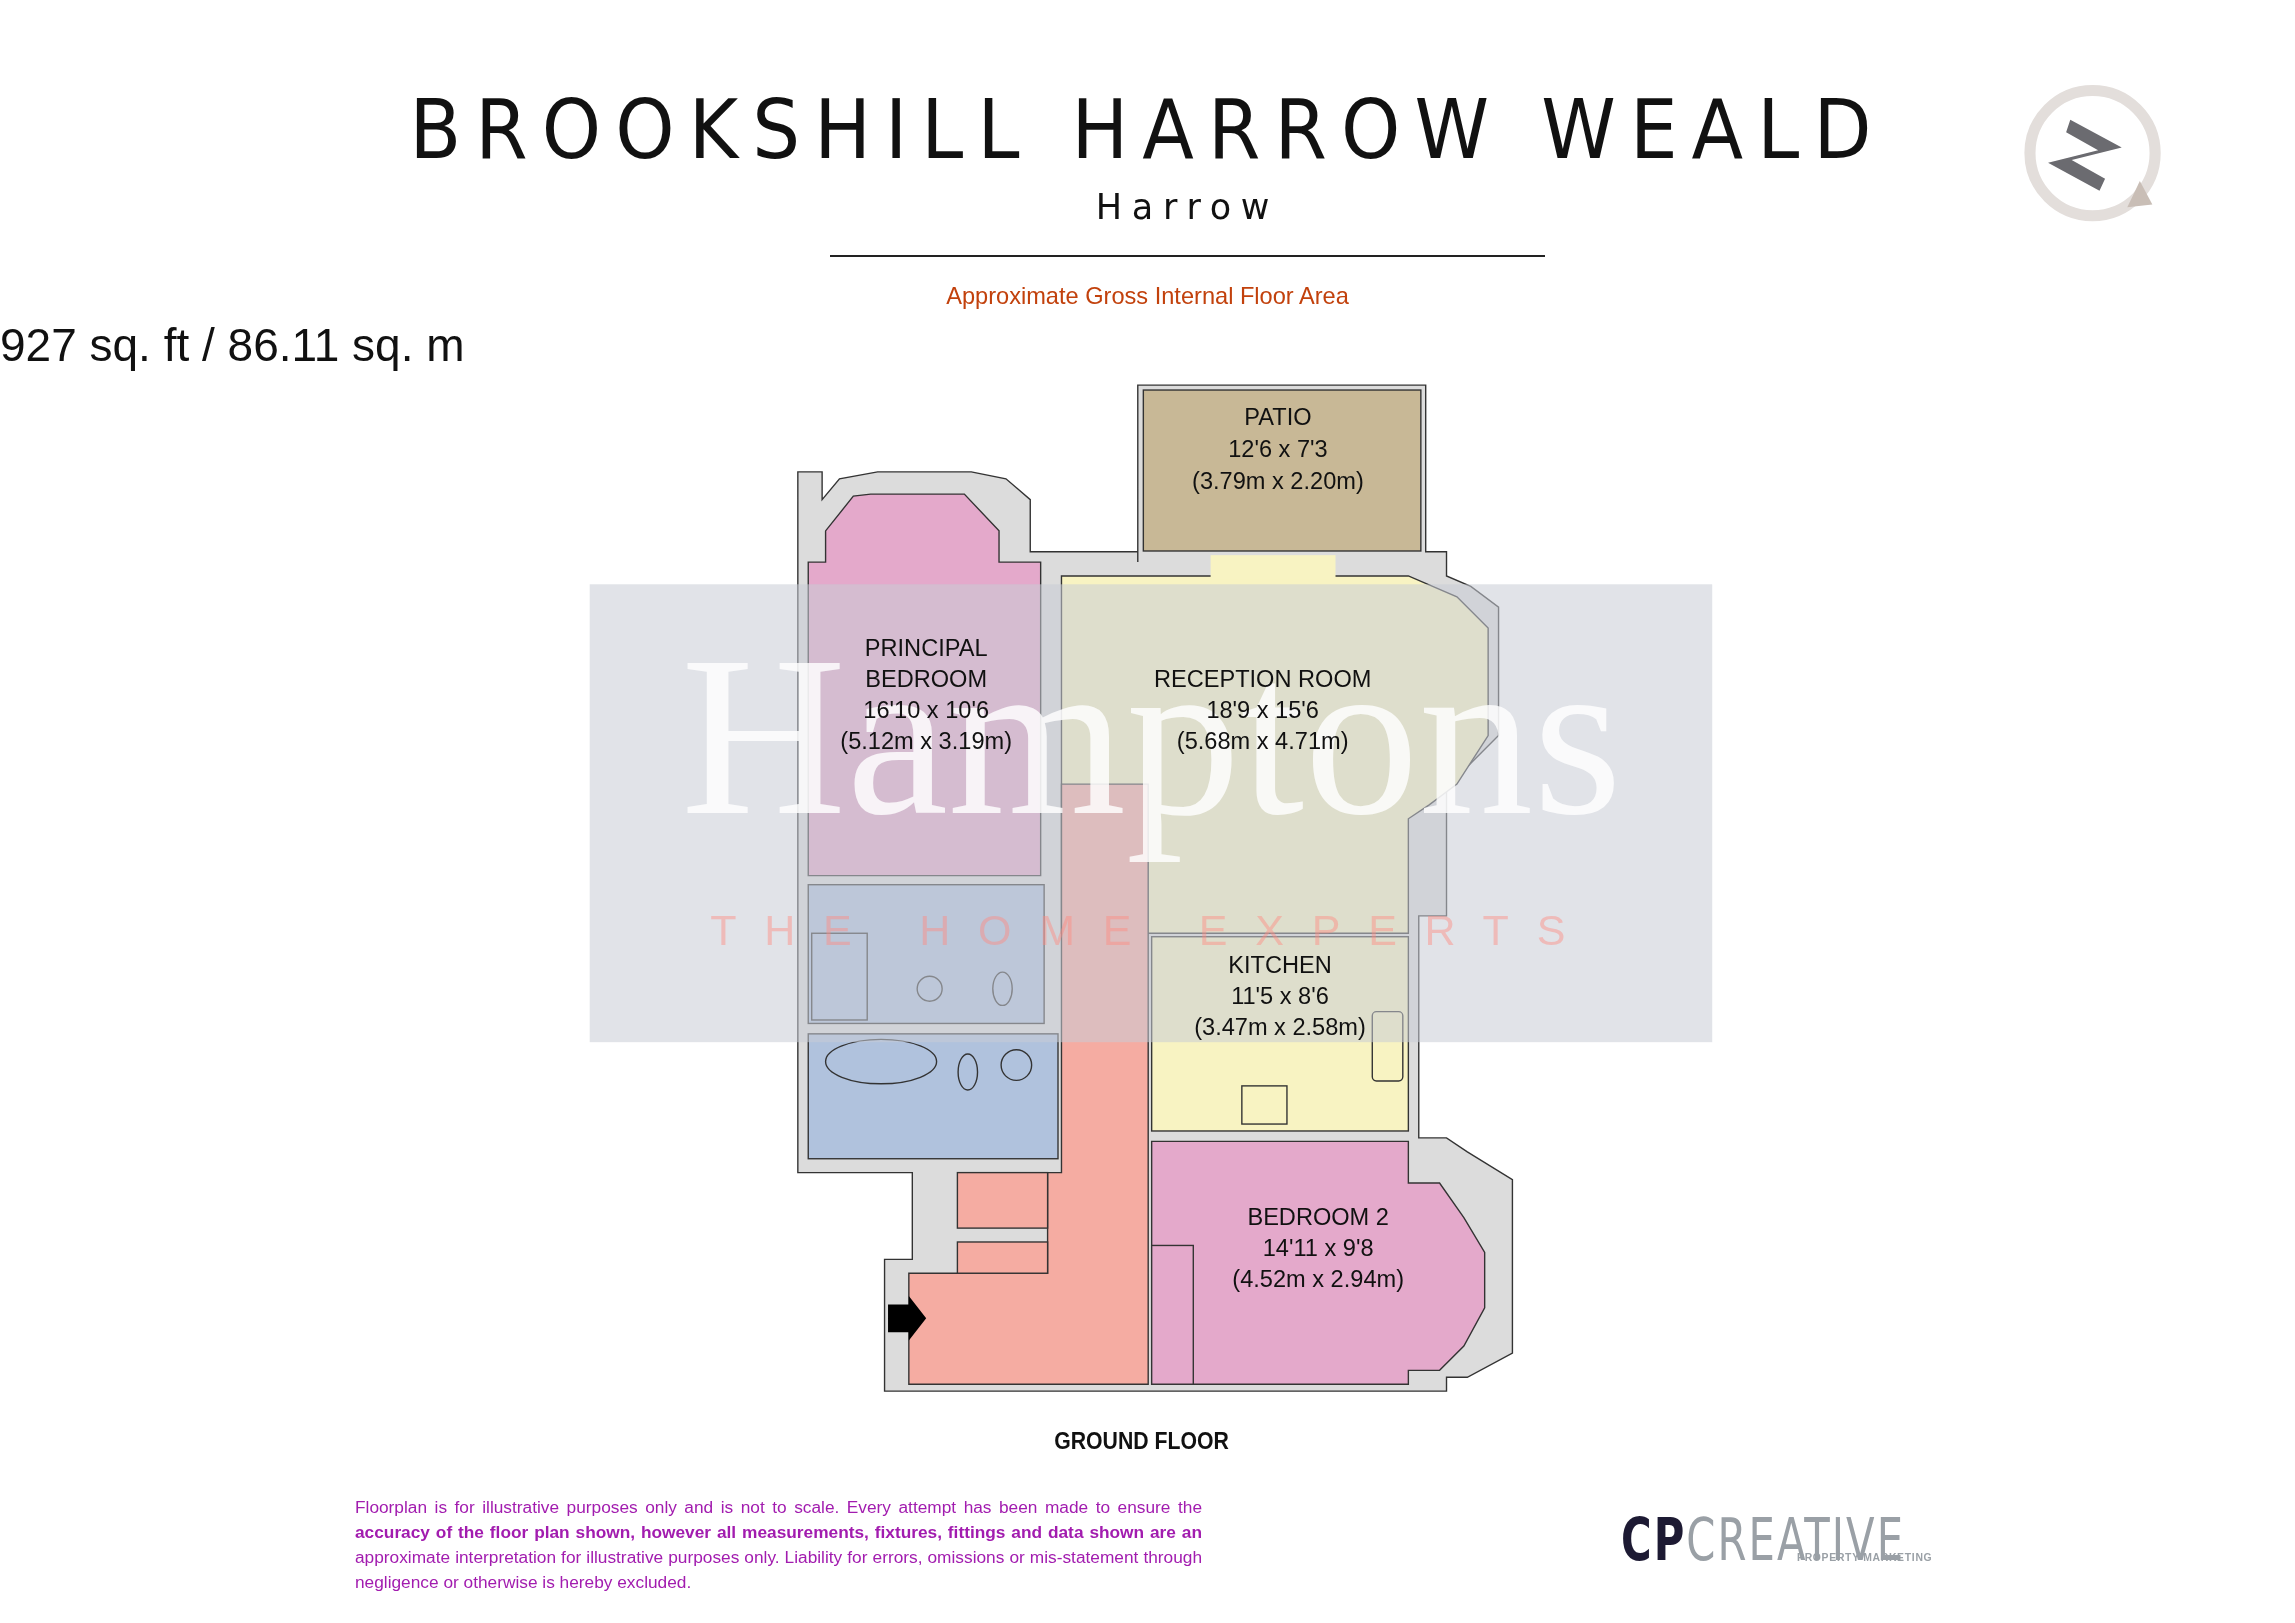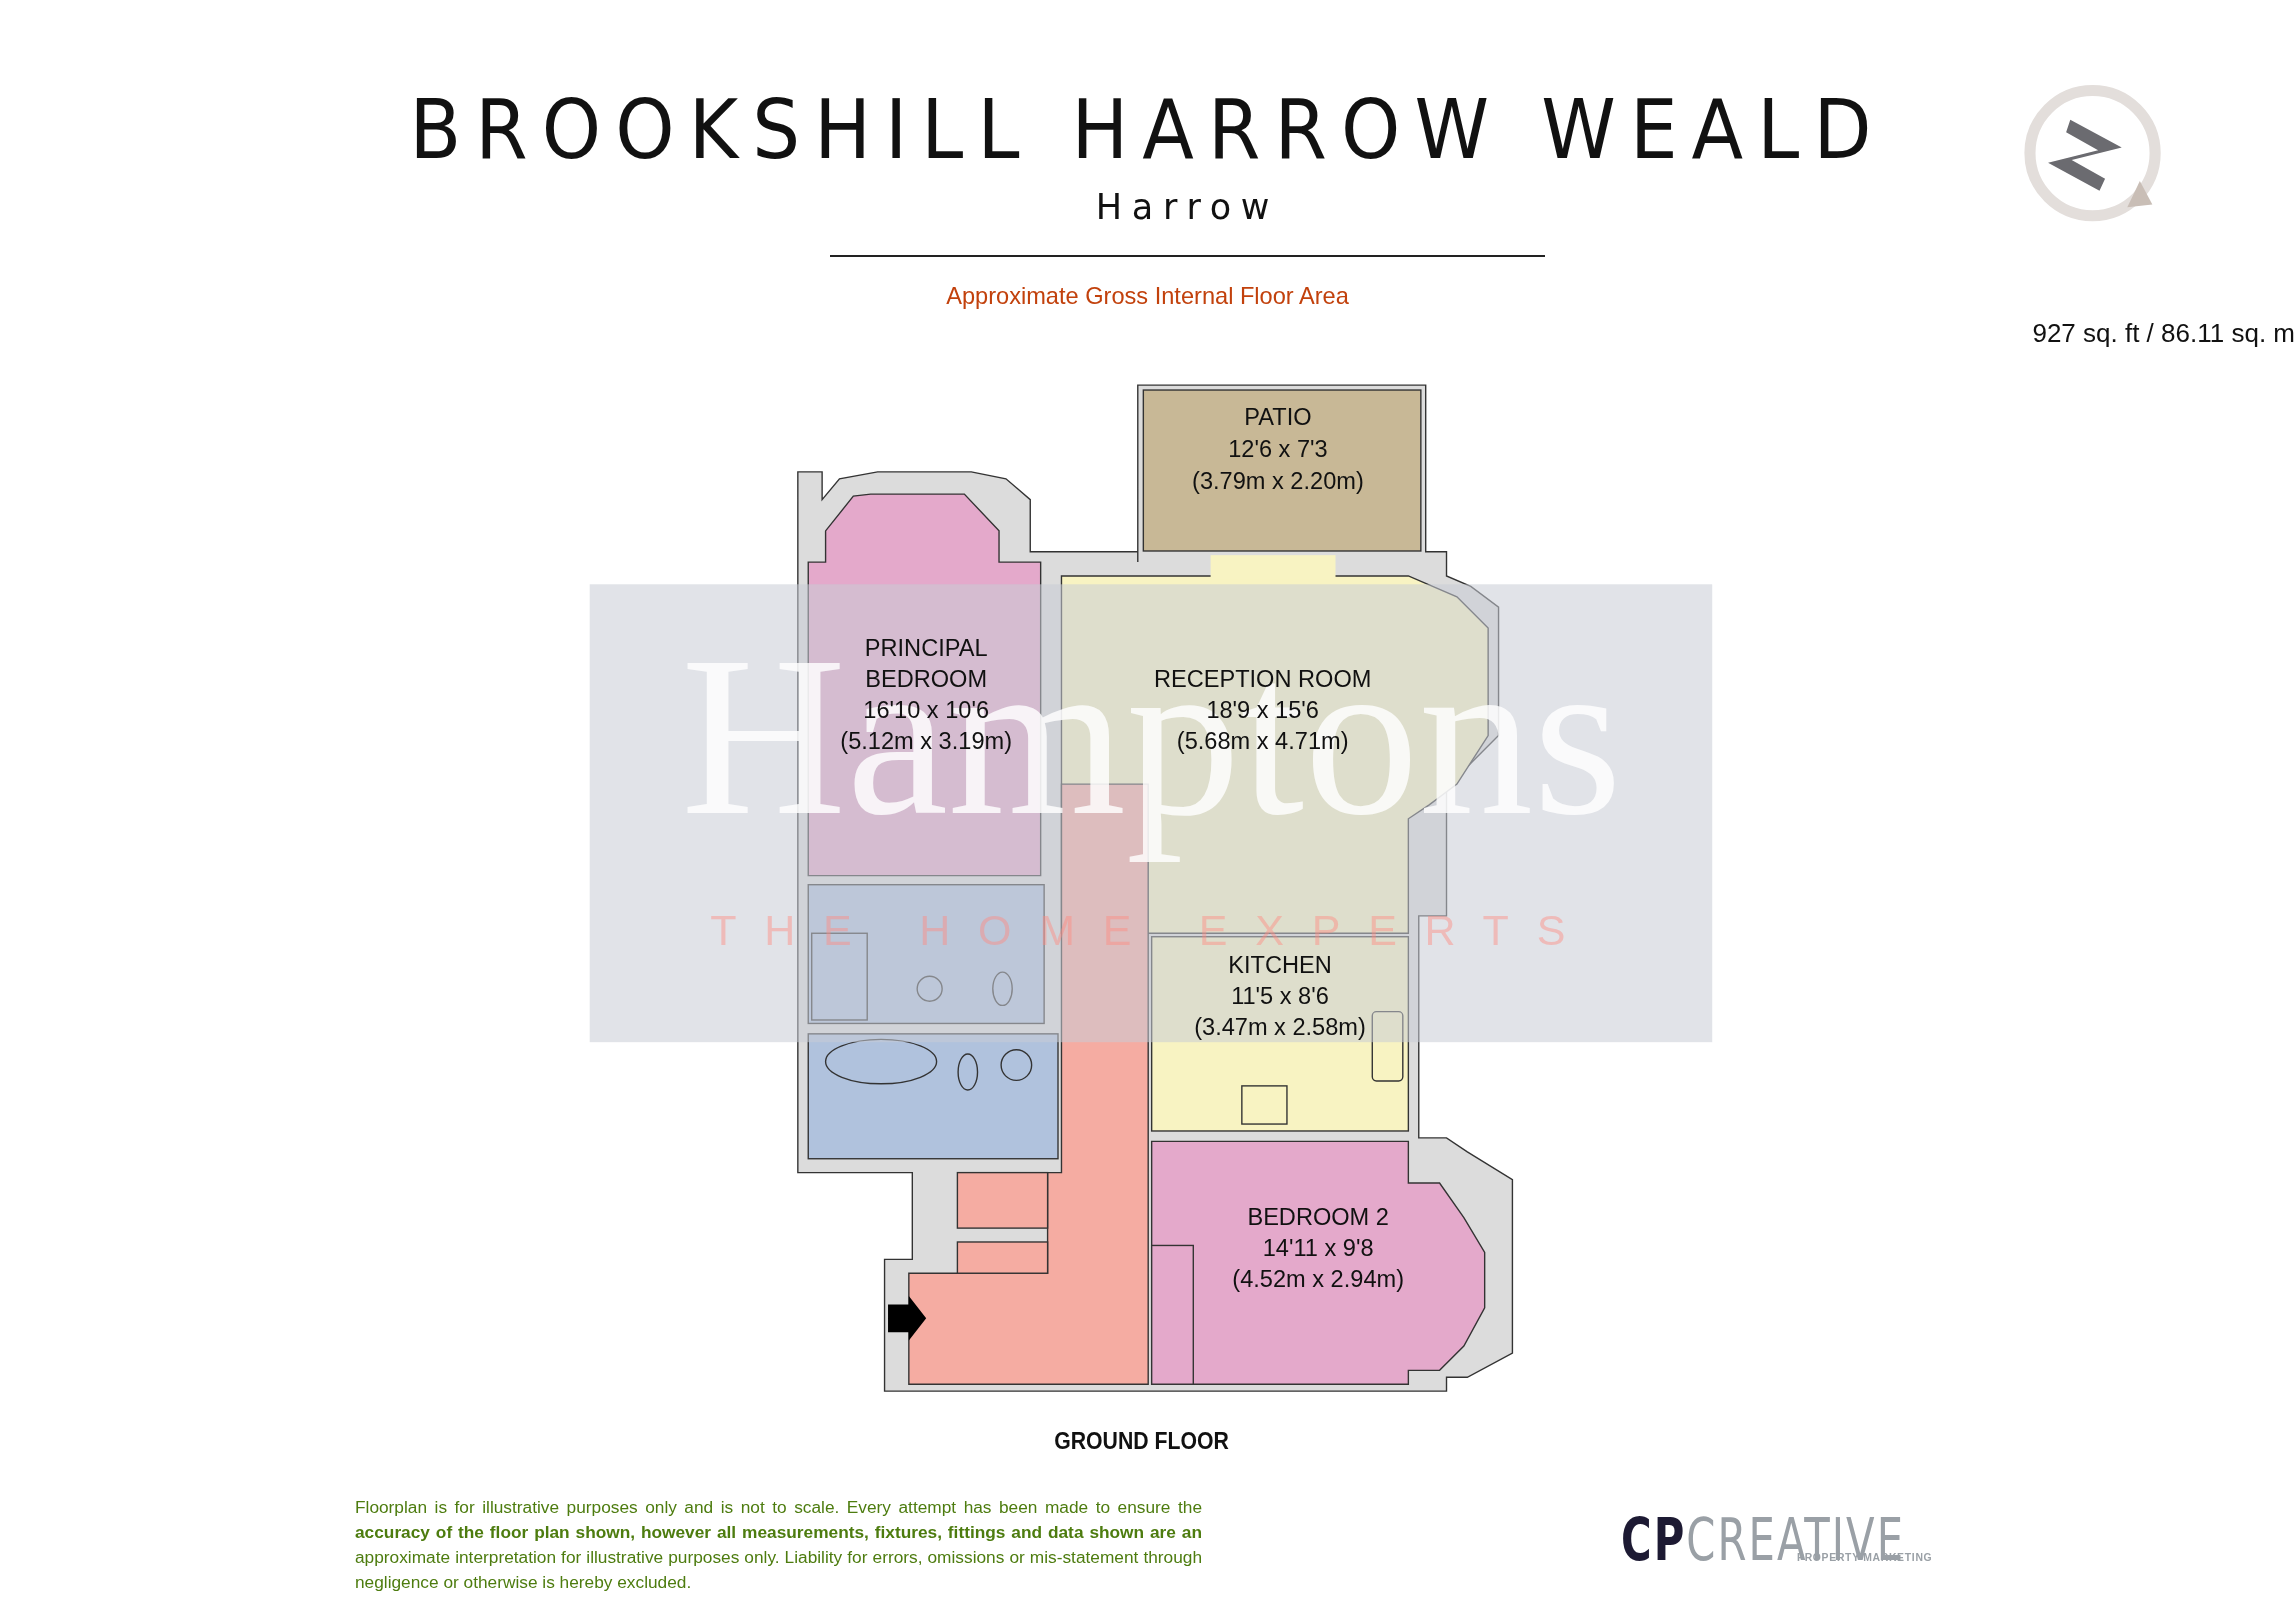--- a/index.html
+++ b/index.html
@@ -1,27 +1,27 @@
 <!DOCTYPE html>
 <html style="font-size:11px"><head>
 <meta charset="utf-8">
 <style>
   html,body{margin:0;padding:0;background:#ffffff;}
   body{width:2295px;height:1623px;position:relative;overflow:hidden;font-family:"Liberation Sans",sans-serif;}
   .title{position:absolute;left:0;width:2295px;top:82px;text-align:center;font-family:"DejaVu Sans",sans-serif;font-size:82px;letter-spacing:15.3px;color:#111;font-weight:400;transform:scaleX(0.92);}
   .subtitle{position:absolute;left:0;width:2295px;top:187px;text-align:center;font-family:"DejaVu Sans",sans-serif;font-size:35px;letter-spacing:9.7px;color:#111;padding-left:40px;}
   .rule{position:absolute;left:830px;top:255px;width:715px;height:2.1px;background:#222;}
   .area-label{position:absolute;left:0;width:2295px;top:283px;text-align:center;font-size:23.6px;color:#c2410c;letter-spacing:0px;}
-  .area-value{position:absolute;left:0;width:2295px;top:318px;text-align:right;font-size:26px;color:#111;}
+  .area-value{position:absolute;left:0;width:2295px;top:318px;text-align:left;font-size:46px;color:#111;}
   .plan{position:absolute;left:0;top:0;}
   .rlabel{font-family:"Liberation Sans",sans-serif;font-size:34px;fill:#111;text-anchor:middle;}
   .wm{font-family:"Liberation Serif",serif;font-size:330px;fill:#ffffff;fill-opacity:0.82;text-anchor:middle;}
   .wm2{font-family:"Liberation Sans",sans-serif;font-size:62px;fill:#ff8a80;fill-opacity:0.45;text-anchor:middle;letter-spacing:40px;}
   .floor-label{position:absolute;left:1027px;width:229px;top:1428px;text-align:center;font-size:23.6px;font-weight:700;color:#111;transform:scaleX(0.9);}
-  .disclaimer{position:absolute;left:355px;top:1495px;width:847px;font-size:17.3px;line-height:25px;color:#4d7c0f;text-align:justify;}
+  .disclaimer{position:absolute;left:355px;top:1495px;width:847px;font-size:17.3px;line-height:25px;color:#a21caf;text-align:justify;}
   .disclaimer b{font-weight:700;}
   .cp-logo{position:absolute;left:1621px;top:1506px;font-family:"DejaVu Sans",sans-serif;font-size:58px;font-weight:700;letter-spacing:2.8px;transform:scaleX(0.72);transform-origin:left top;white-space:nowrap;}
   .cp-logo .cp{color:#1d1a33;}
   .cp-logo .cr{color:#9aa0a6;font-weight:400;}
   .cp-tag{position:absolute;left:1797px;top:1552px;font-size:10.4px;font-weight:700;color:#9aa0a6;letter-spacing:0.7px;}
   .compass{position:absolute;left:2016px;top:78px;width:167px;height:153px;}
 </style>
 </head>
 <body>
 

